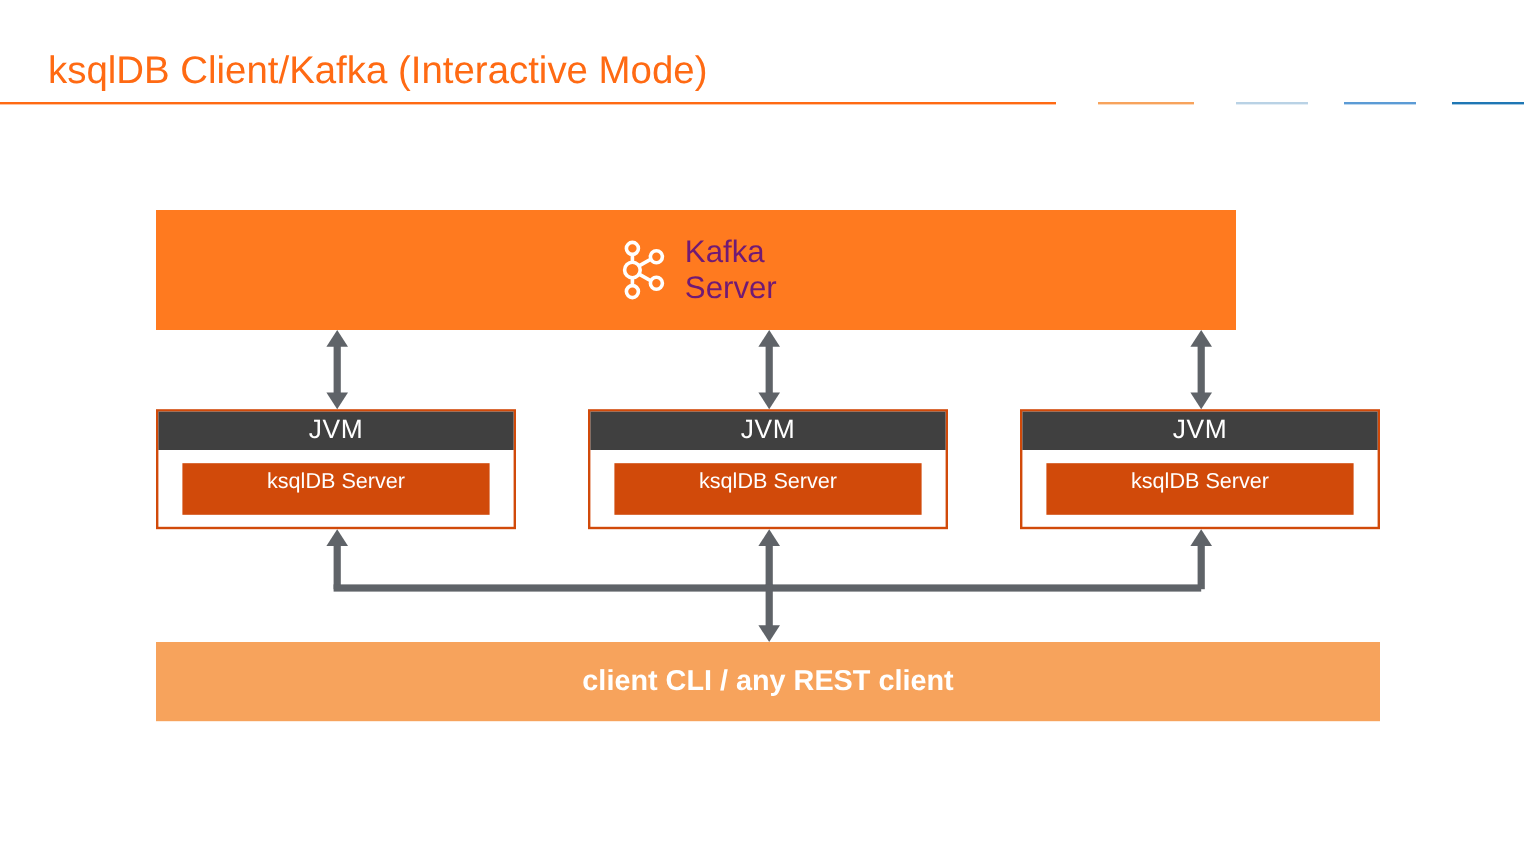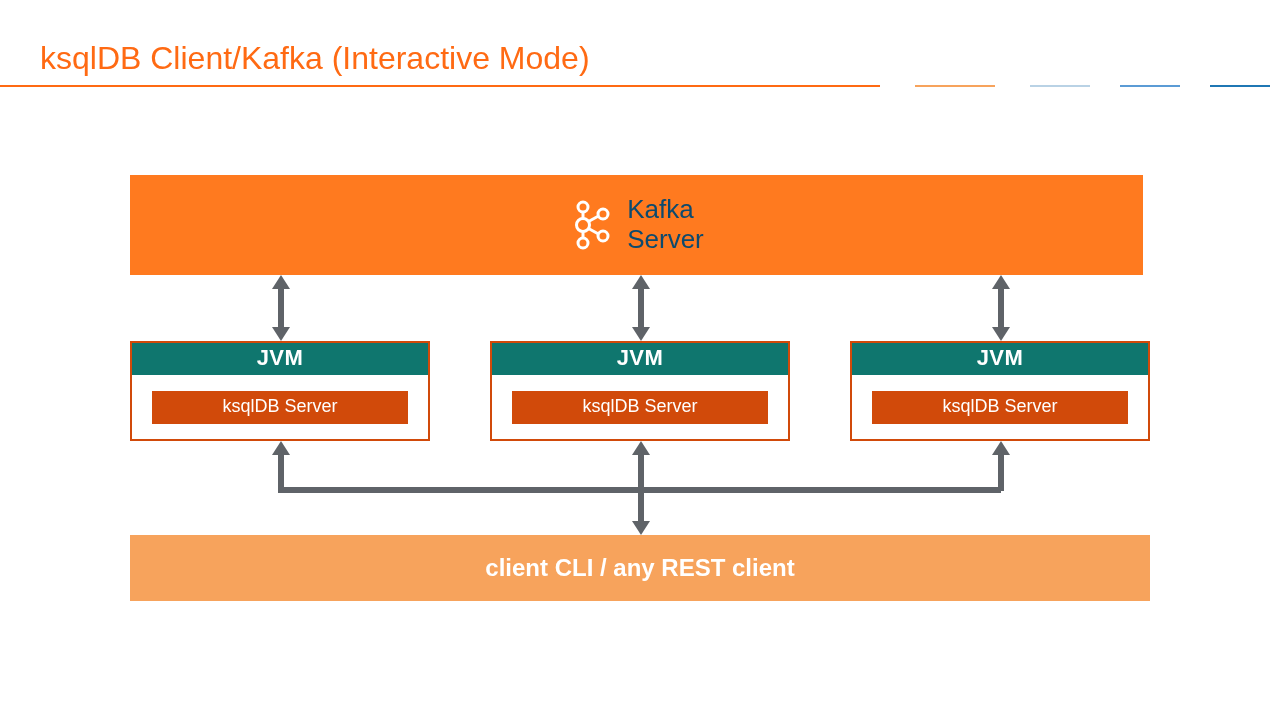--- a/index.html
+++ b/index.html
@@ -41,27 +41,27 @@
     position: absolute;
     left: 130px;
     top: 175px;
     width: 1020px;
     height: 480px;
   }
 
   .kafka {
     position: absolute;
     left: 0; top: 0;
-    width: 1013px;
+    width: 900px;
     height: 100px;
     background: #ff7a1f;
     display: flex;
     align-items: center;
     justify-content: center;
-    color: #0c4a6e;
+    color: #701a75;
   }
   .kafka-inner {
     display: flex;
     align-items: center;
     gap: 14px;
   }
   .kafka-text {
     font-size: 26px;
     line-height: 1.15;
     font-weight: 400;
@@ -79,42 +79,42 @@
     height: 100px;
     border: 2px solid #d14a0a;
     background: #fff;
     display: flex;
     flex-direction: column;
   }
   .jvm-box.j1 { left: 0; }
   .jvm-box.j2 { left: 360px; }
   .jvm-box.j3 { left: 720px; }
   .jvm-head {
-    background: #0f766e;
+    background: #404040;
     color: #fff;
     text-align: center;
     font-size: 22px;
-    font-weight: 700;
+    font-weight: 400;
     padding: 2px 0 4px;
     letter-spacing: .5px;
   }
   .jvm-body {
     flex: 1;
     display: flex;
     align-items: center;
     justify-content: center;
     padding: 10px 20px;
   }
   .srv {
     background: #d14a0a;
     color: #fff;
     font-size: 18px;
     text-align: center;
     width: 100%;
-    padding: 5px 0 7px;
+    padding: 5px 0 17px;
   }
 
   .client {
     position: absolute;
     left: 0;
     top: 360px;
     width: 1020px;
     height: 66px;
     background: #f7a35c;
     color: #fff;

